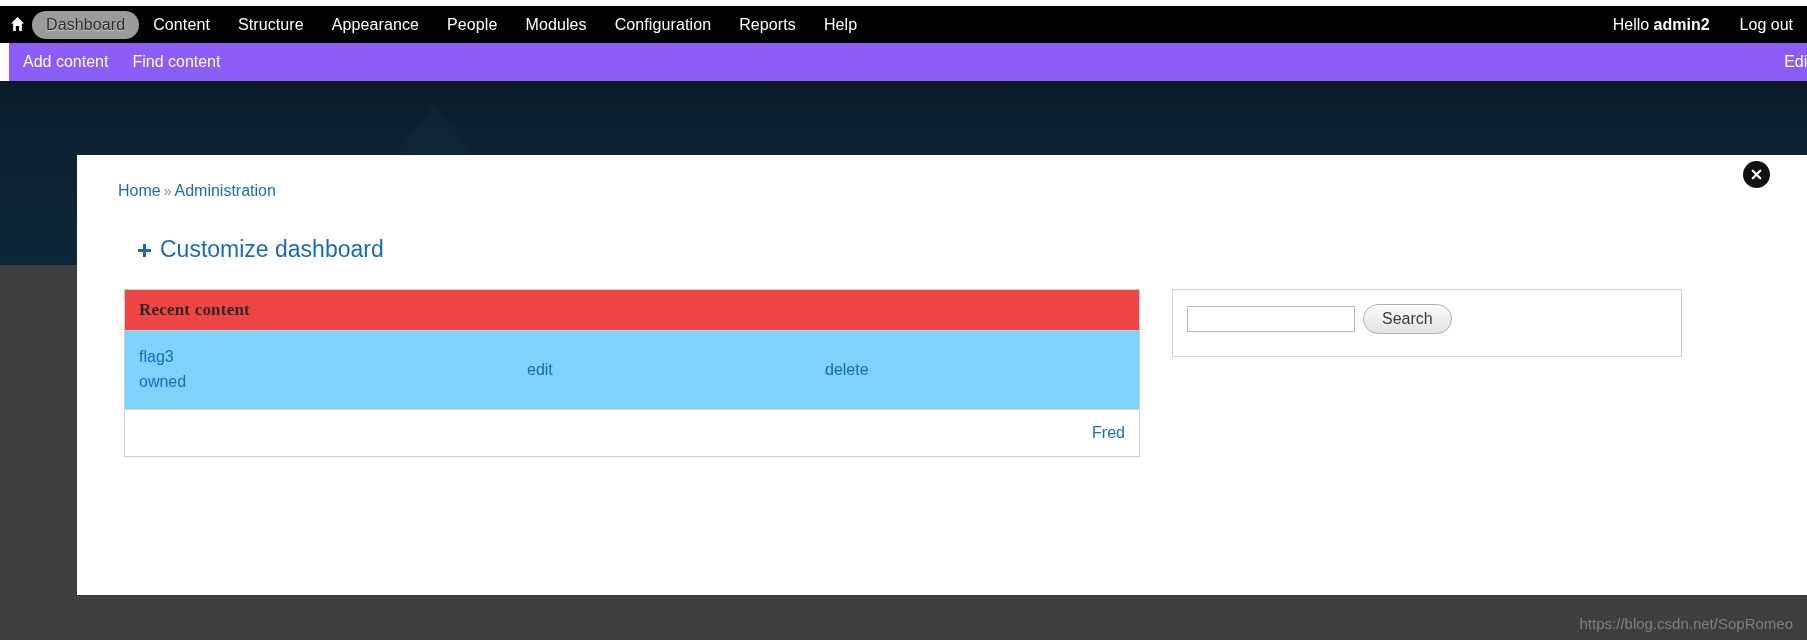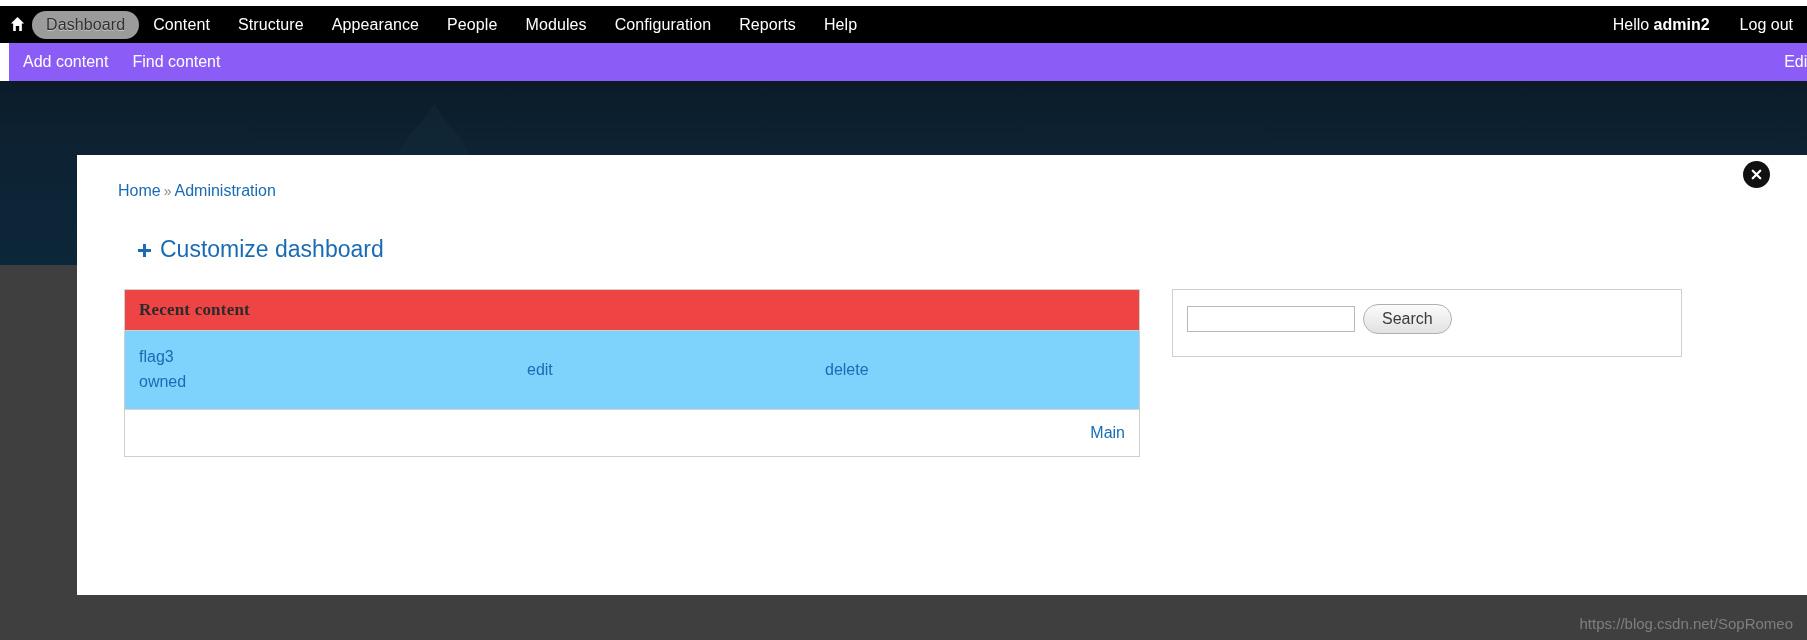--- a/index.html
+++ b/index.html
@@ -452,21 +452,21 @@
             </td>
             <td class="col-ops">
               <span class="op-link">edit</span>
             </td>
             <td class="col-ops2">
               <span class="op-link">delete</span>
             </td>
           </tr>
           <tr class="more-row">
             <td class="more-cell" colspan="3">
-              <span class="more-link">Main</span>
+              <span class="more-link">Fred</span>
             </td>
           </tr>
         </tbody>
       </table>
     </div>
   </div>
 
   <div class="col-right">
 
     <div class="block">

